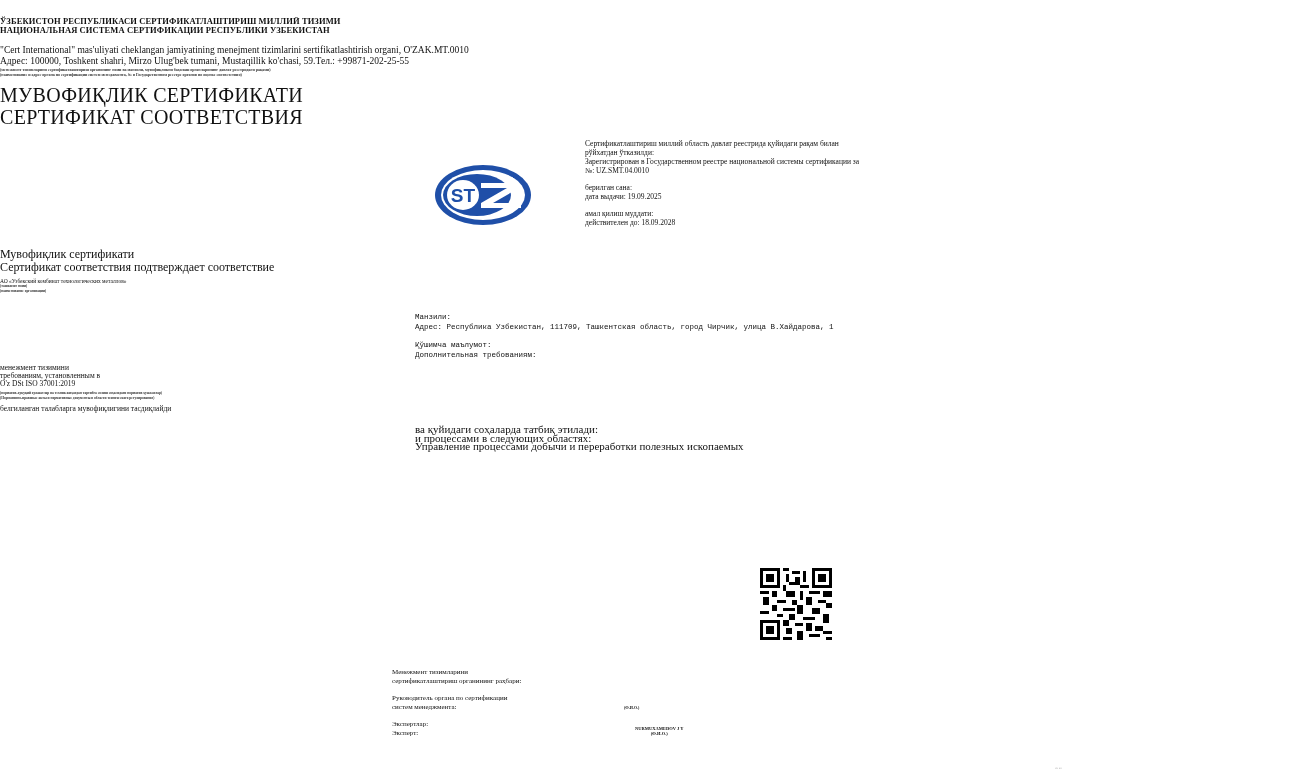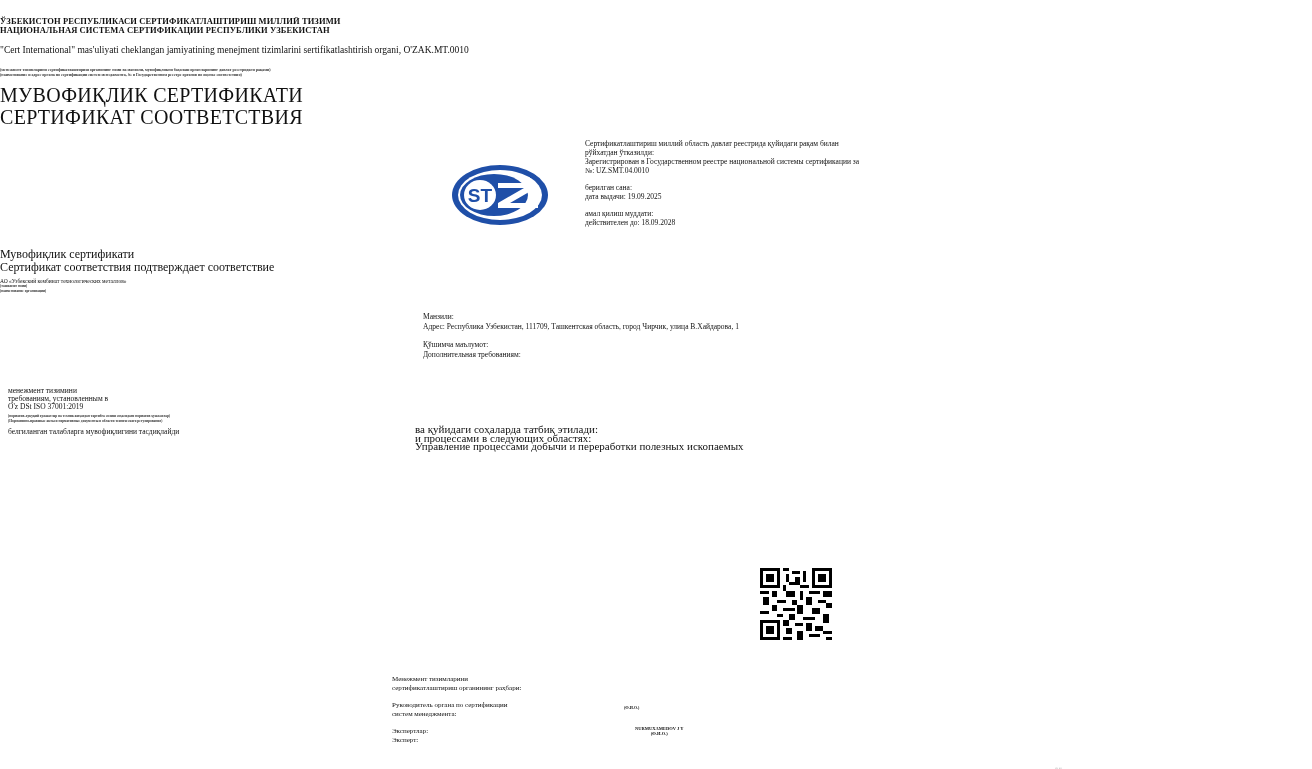--- a/index.html
+++ b/index.html
@@ -6,50 +6,51 @@
     body {
       width: 1312px; height: 769px; position: relative; overflow: hidden;
       font-family: "Liberation Serif", "DejaVu Serif", serif; color: #111;
     }
     .abs { position: absolute; }
     .center { text-align: left; }
     .hdr { left: 0; width: 1312px; top: 17px; font-size: 8.5px; line-height: 9px; font-weight: bold; letter-spacing: 0.1px; }
     .org { left: 0; width: 1312px; top: 45px; font-size: 9.5px; line-height: 10.5px; }
     .tiny { left: 0; width: 1312px; top: 67px; font-size: 4px; line-height: 5px; font-weight: bold; color: #333; }
     .title { left: 0; width: 1288px; top: 84px; font-size: 20px; line-height: 22px; letter-spacing: 0.3px; }
-    .logo { left: 450px; top: 163px; width: 100px; height: 64px; }
+    .logo { left: 433px; top: 163px; width: 100px; height: 64px; }
     .reg { left: 585px; top: 139px; font-size: 7.5px; line-height: 9px; }
     .reg p { margin: 0 0 8px 0; }
     .sub { left: 0; width: 1286px; top: 248px; font-size: 12px; line-height: 13px; }
     .company { left: 0; width: 1240px; top: 279px; font-size: 5px; line-height: 5px; }
     .company .name { font-size: 5.5px; }
     .company .small { font-size: 3.5px; font-weight: bold; color: #333; }
     .addr { left: 415px; top: 312px; font-size: 7.5px; line-height: 10px; }
-    .addr p { margin: 0 0 8px 8px; }
-    .std { left: 8px; width: 1240px; top: 364px; font-size: 7.5px; line-height: 8px; margin-top: 23px; }
+    .addr p { margin: 0 0 8px 0; font-family: Liberation Mono, monospace; }
+    .std { left: 0; width: 1240px; top: 364px; font-size: 7.5px; line-height: 8px; }
     .std .small { font-size: 3.5px; line-height: 4.5px; font-weight: bold; color: #333; }
     .std .conf { font-size: 7.5px; margin-top: 5px; }
     .scope { left: 415px; top: 425px; font-size: 11px; line-height: 8.5px; }
     .qr { left: 760px; top: 568px; width: 72px; height: 72px; }
     .sig { left: 392px; top: 668px; font-size: 7px; line-height: 8.5px; }
-    .sig p { margin: 7px 0 9px 0; }
+    .sig p { margin: 0 0 9px 0; }
     .fio1 { left: 624px; top: 705px; font-size: 4px; font-weight: bold; }
     .expert-name { left: 635px; top: 726px; font-size: 4.5px; line-height: 5px; font-weight: bold; text-align: center; }
     .marks { left: 1055px; top: 766px; font-size: 3px; color: #999; }
   </style>
 </head>
 <body>
 
 <div class="abs hdr center">
   <div>ЎЗБЕКИСТОН РЕСПУБЛИКАСИ СЕРТИФИКАТЛАШТИРИШ МИЛЛИЙ ТИЗИМИ</div>
   <div>НАЦИОНАЛЬНАЯ СИСТЕМА СЕРТИФИКАЦИИ РЕСПУБЛИКИ УЗБЕКИСТАН</div>
 </div>
 
 <div class="abs org center">
   <div>"Cert International" mas'uliyati cheklangan jamiyatining menejment tizimlarini sertifikatlashtirish organi, O'ZAK.MT.0010</div>
+  <div>Адрес: 100000, Toshkent shahri, Mirzo Ulug'bek tumani, Mustaqillik ko'chasi, 59.Тел.: +99871-202-25-55</div>
 </div>
 <div class="abs tiny center">
   <div>(менежмент тизимларини сертификатлаштириш органининг номи ва манзили, мувофиқликни баҳолаш органларининг давлат реестридаги рақами)</div>
   <div>(наименование и адрес органа по сертификации систем менеджмента, № в Государственном реестре органов по оценке соответствия)</div>
 </div>
 
 <div class="abs title center">
   <div>МУВОФИҚЛИК СЕРТИФИКАТИ</div>
   <div>СЕРТИФИКАТ СООТВЕТСТВИЯ</div>
 </div>

